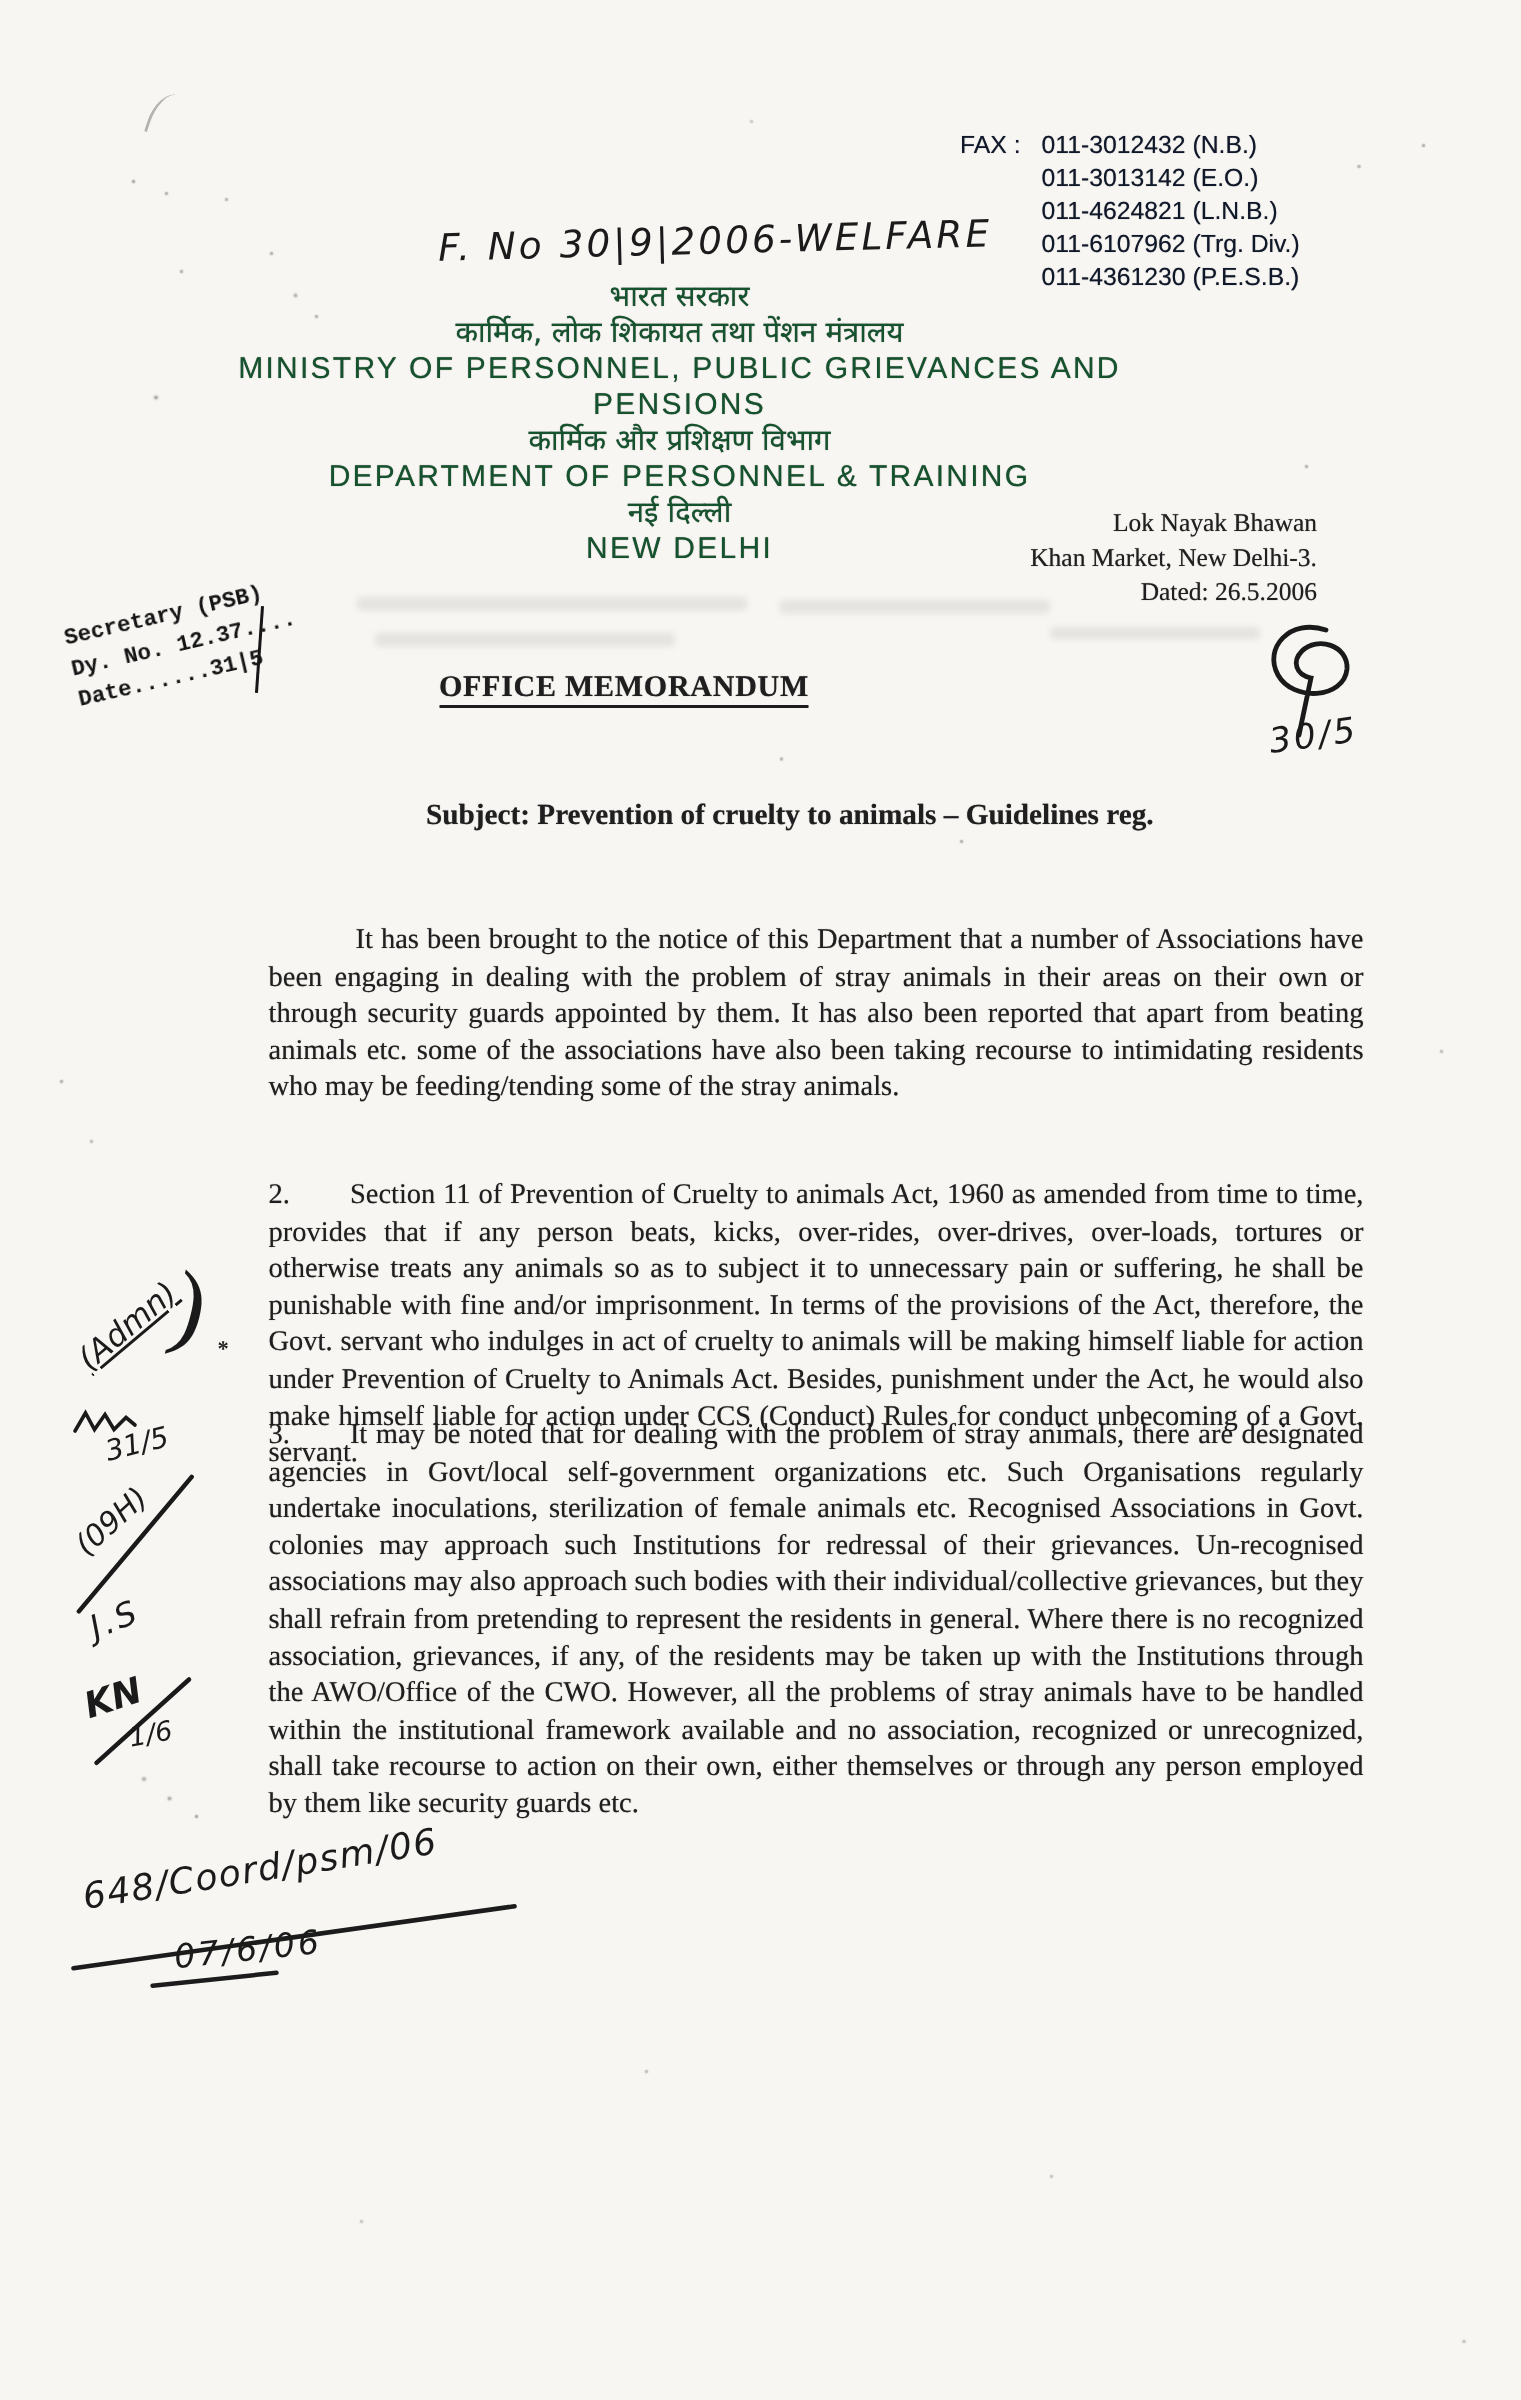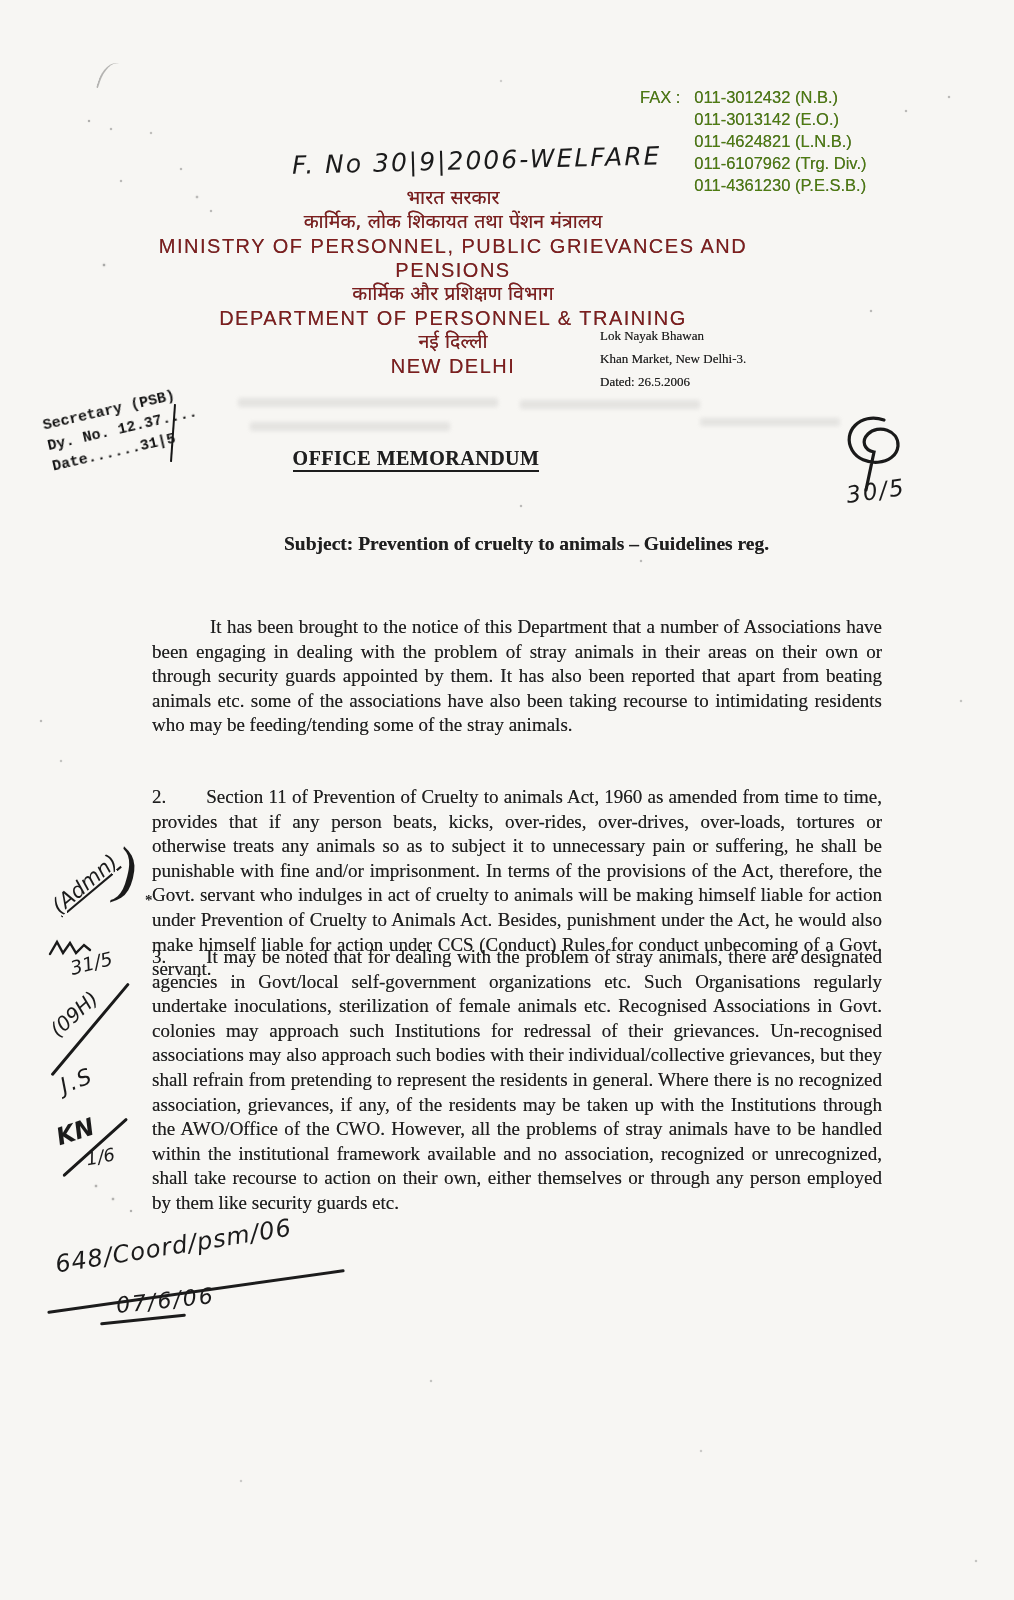--- a/index.html
+++ b/index.html
@@ -5,51 +5,51 @@
   html,body{margin:0;padding:0;background:#e8e8e6;}
   .page{
     position:relative;width:1014px;height:1600px;margin:0 auto;
     background:#f7f6f3;overflow:hidden;
     font-family:"Liberation Serif", serif;color:#1f1f1f;
   }
   .abs{position:absolute;}
   .soft{text-shadow:0 0 .6px rgba(20,20,20,.6);}
   
   .fax{left:640px;top:86px;display:flex;gap:14px;
-       font-family:"Liberation Sans", sans-serif;font-size:16.5px;line-height:22px;color:#4d7c0f;}
+       font-family:"Liberation Sans", sans-serif;font-size:16.5px;line-height:22px;color:#0f172a;}
   .fax .col{display:flex;flex-direction:column;}
   
   .hand{font-family:"DejaVu Sans", sans-serif;font-style:italic;color:#1b1b1b;}
   .fileno{left:292px;top:146px;font-size:25px;letter-spacing:2px;transform:rotate(-1.5deg);}
   
   .header{left:108px;top:186px;width:690px;text-align:center;
-          font-family:"Liberation Sans", sans-serif;color:#7f1d1d;}
+          font-family:"Liberation Sans", sans-serif;color:#14532d;}
   .header .hi{font-family:"DejaVu Sans", sans-serif;font-size:19.5px;line-height:24px;}
   .header .en{font-size:18px;line-height:24px;letter-spacing:1.5px;}
   .header .en.small{font-size:20px;}
   
-  .address{left:600px;top:324px;width:278px;text-align:left;font-size:13px;line-height:23px;}
+  .address{left:600px;top:337px;width:278px;text-align:right;font-size:17px;line-height:23px;}
   
   .stamp{left:46px;top:398px;transform:rotate(-13deg);
          font-family:"Liberation Mono", monospace;font-weight:bold;font-size:15px;
          line-height:21px;color:#141414;filter:blur(.3px);}
   .stamp-line{width:2px;height:58px;background:#161616;left:172px;top:404px;transform:rotate(4deg);}
   
   .ghost{background:rgba(110,110,110,.14);filter:blur(2.2px);border-radius:3px;}
   
   .om{left:0;top:447px;width:832px;text-align:center;}
   .om span{font-size:20px;font-weight:bold;letter-spacing:.5px;
            border-bottom:2.5px solid #1d1d1d;padding-bottom:1px;}
   
   .pmark{left:838px;top:412px;}
   .pmark-date{left:846px;top:478px;font-size:23px;transform:rotate(-8deg);letter-spacing:2px;}
   
   .subject{left:284px;top:533px;font-size:19.5px;font-weight:bold;}
   
-  .para{width:730px;font-size:19px;line-height:24.6px;text-align:justify;}
+  .para{width:730px;font-size:19px;line-height:24.6px;text-align:justify;margin-left:27px;}
   .p1{left:152px;top:596px;}
   .p1 .lead{display:inline-block;width:58px;}
   .p2{left:152px;top:766px;}
   .p3{left:152px;top:926px;}
   .pnum{font-size:19px;}
   .pgap{display:inline-block;width:40px;}
   
   .bracket{left:116px;top:834px;font-size:64px;font-weight:300;transform:rotate(14deg);
            font-family:"Liberation Serif", serif;color:#1a1a1a;}
   .star{left:145px;top:892px;font-size:15px;font-weight:bold;}

